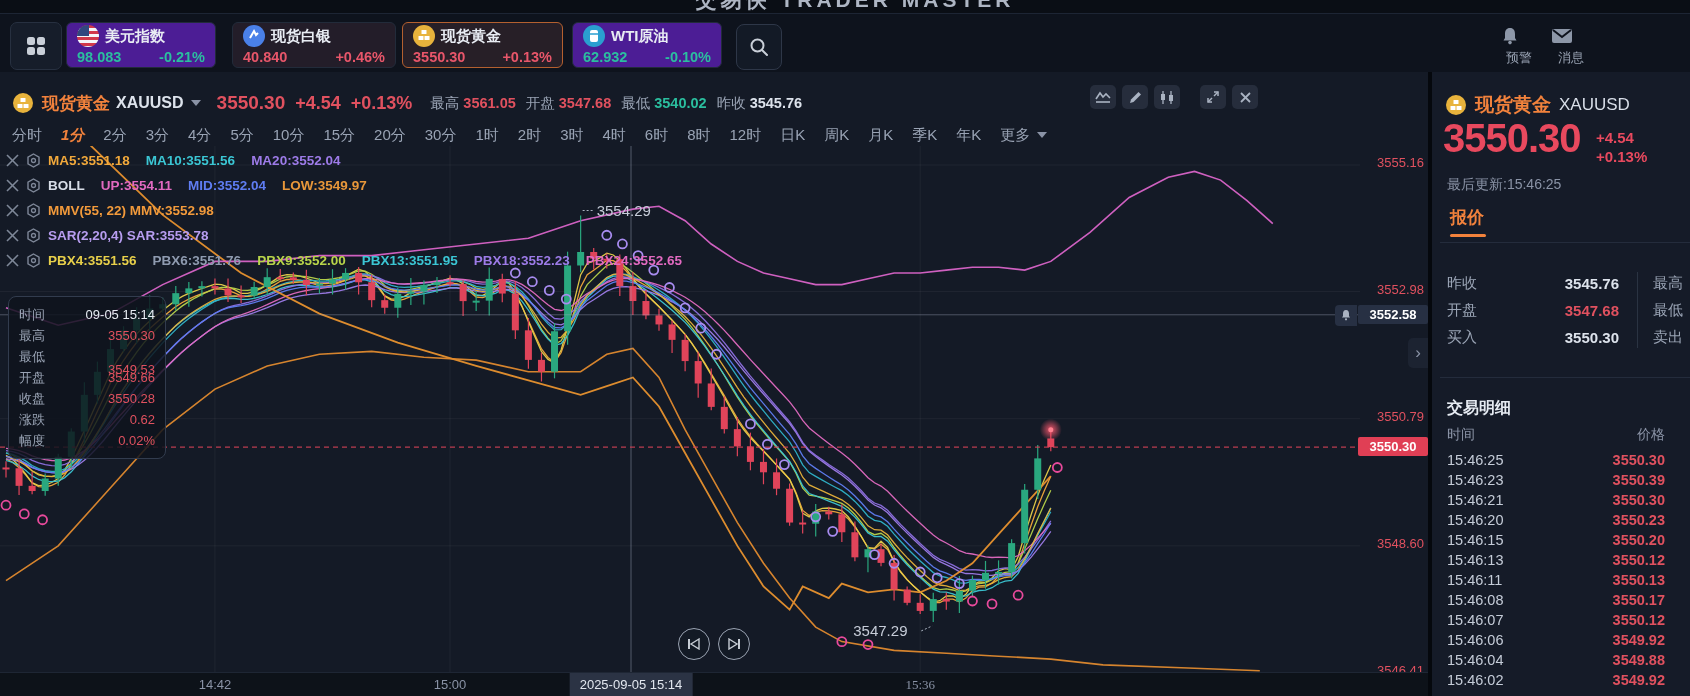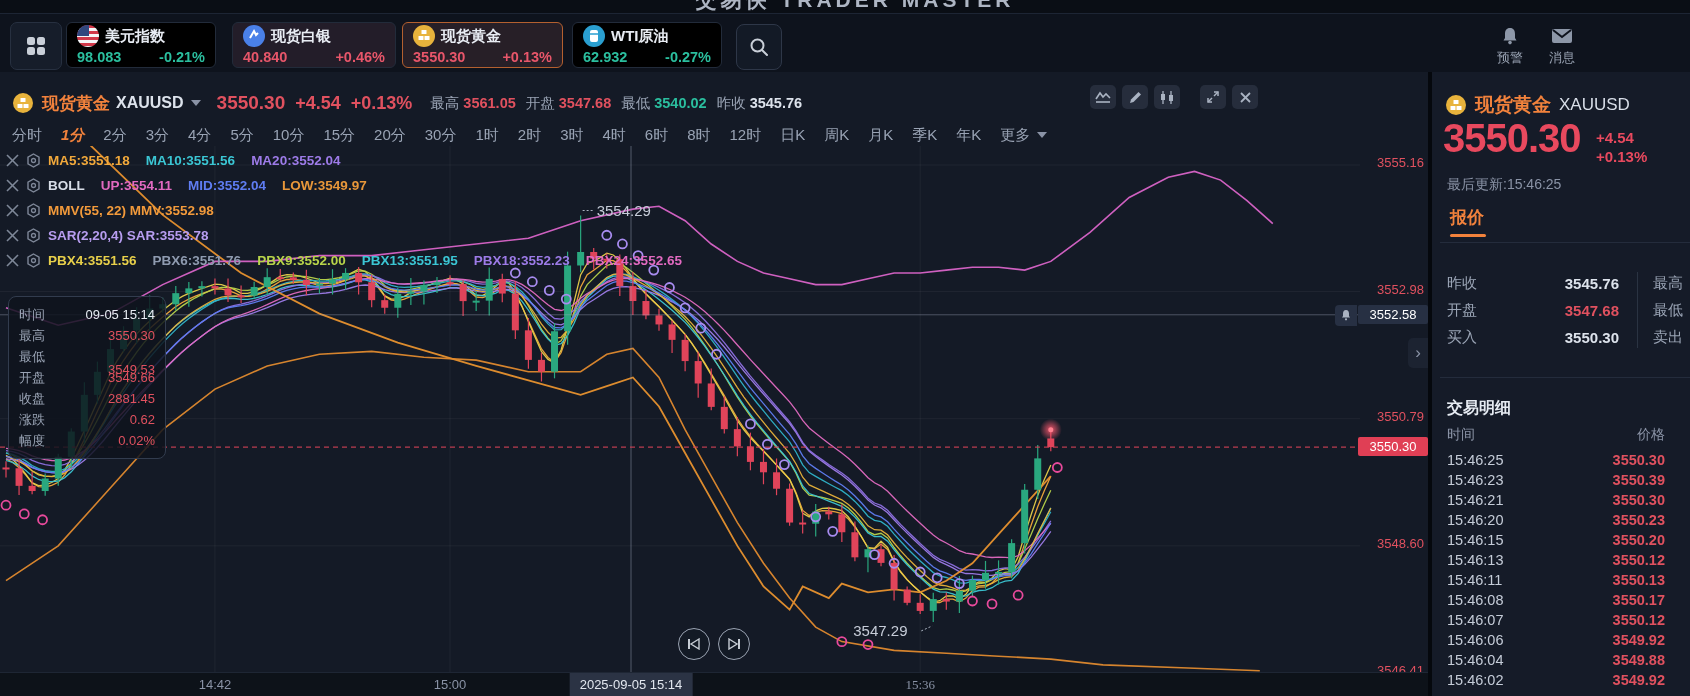--- a/index.html
+++ b/index.html
@@ -5,31 +5,31 @@
   html,body{margin:0;padding:0;background:#0b0f17;}
   #app{position:relative;width:1690px;height:696px;overflow:hidden;background:#141a26;
        font-family:"Liberation Sans",sans-serif;color:#dde3ec;}
   
   #top-bar{position:absolute;left:0;top:0;width:1690px;height:72px;background:#0e131d;z-index:30;}
   #top-strip{position:absolute;left:0;top:0;width:1690px;height:13px;background:#0a0e15;border-bottom:1px solid #1d2534;}
   #watermark{position:absolute;left:530px;top:-14px;width:650px;text-align:center;font-size:21px;font-weight:bold;
              letter-spacing:4px;color:#aeb6c4;z-index:31;}
   #grid-btn{position:absolute;left:10px;top:22px;width:50px;height:46px;background:#161d2a;border:1px solid #273040;
             border-radius:7px;display:flex;align-items:center;justify-content:center;cursor:pointer;}
-  .ticker{position:absolute;top:22px;height:46px;border-radius:6px;border:1px solid #222b3a;background:#000000;
+  .ticker{position:absolute;top:22px;height:46px;border-radius:6px;border:1px solid #222b3a;background:#4c1d95;
           display:flex;flex-direction:column;justify-content:center;padding:0 10px;box-sizing:border-box;cursor:pointer;}
   .ticker.sel{border-color:#b4602f;background:#271f27;}
   .ticker.red-bg{background:#231d29;}
   .t-row1{display:flex;align-items:center;gap:6px;font-size:15px;color:#e8ecf3;font-weight:bold;}
   .t-row2{display:flex;justify-content:space-between;font-size:14.5px;margin-top:2px;font-weight:bold;}
   .up{color:#e8566a;} .down{color:#2bbf9f;} .white{color:#dde3ec;} .redv{color:#e0515f;} .greenv{color:#2bbf9f;}
   .t-icon{width:22px;height:22px;border-radius:50%;flex:0 0 22px;position:relative;overflow:hidden;}
   #search-btn{position:absolute;left:736px;top:24px;width:44px;height:44px;border:1px solid #2e3748;border-radius:8px;
               background:#131a26;display:flex;align-items:center;justify-content:center;cursor:pointer;}
-  .topbar-act{position:absolute;top:26px;width:44px;text-align:center;color:#98a2b2;font-size:13px;cursor:pointer;}
+  .topbar-act{position:absolute;top:26px;width:44px;text-align:right;color:#98a2b2;font-size:13px;cursor:pointer;}
   .topbar-act svg{display:block;margin:0 auto 3px auto;}
   
   #chart-wrap{position:absolute;left:0;top:72px;width:1428px;height:624px;background:#141a26;}
   #chart-header{position:absolute;left:0;top:16px;width:1428px;height:30px;display:flex;align-items:center;padding-left:12px;box-sizing:border-box;}
   #sym-cn{color:#f2823c;font-size:17px;font-weight:bold;margin:0 6px 0 8px;}
   #sym-code{color:#dde3ec;font-size:16px;font-weight:bold;}
   .caret{width:0;height:0;border-left:5px solid transparent;border-right:5px solid transparent;border-top:6px solid #8a93a6;margin-left:7px;display:inline-block;}
   #hdr-price{color:#e0515f;font-size:19px;font-weight:bold;margin-left:16px;}
   #hdr-chg,#hdr-chgp{color:#e0515f;font-size:18px;font-weight:bold;margin-left:10px;}
   #hdr-stats{display:flex;margin-left:18px;font-size:14.5px;gap:10px;align-items:center;}
@@ -46,21 +46,21 @@
   #indicator-rows{position:absolute;left:6px;top:76px;z-index:6;}
   .ind-row{height:25px;display:flex;align-items:center;gap:7px;font-size:13.5px;font-weight:bold;}
   .ind-seg{margin-right:9px;white-space:nowrap;}
   .ind-x,.ind-gear{cursor:pointer;display:flex;align-items:center;}
   #tooltip{position:absolute;left:8px;top:224px;width:158px;background:rgba(14,19,29,0.84);border:1px solid #323c4e;
            border-radius:8px;z-index:8;padding:7px 10px;box-sizing:border-box;}
   .tip-row{display:flex;justify-content:space-between;font-size:13px;height:21px;align-items:center;}
   .tip-l{color:#9aa4b5;}
   #price-axis{position:absolute;left:1356px;top:74px;width:72px;height:560px;z-index:7;font-size:13px;}
   .pa{position:absolute;right:4px;width:66px;text-align:right;color:#e0515f;}
-  .pa-box{position:absolute;right:0;width:70px;text-align:center;color:#fff;border-radius:2px;padding:2px 0;font-weight:normal;}
+  .pa-box{position:absolute;right:0;width:70px;text-align:center;color:#fff;border-radius:2px;padding:2px 0;font-weight:bold;}
   #time-axis{position:absolute;left:0;top:600px;width:1428px;height:24px;background:#0d1219;border-top:1px solid #1e2634;z-index:7;}
   .ta{position:absolute;top:4px;color:#8a93a6;font-size:13px;transform:translateX(-50%);}
   #ta-box{position:absolute;top:0px;height:34px;line-height:24px;background:#2b3344;color:#e2e7ef;font-size:13px;
           padding:0 10px;transform:translateX(-50%);}
   .nav-btn{position:absolute;top:556px;width:30px;height:30px;border:1.5px solid #9aa3b2;border-radius:50%;
            display:flex;align-items:center;justify-content:center;cursor:pointer;z-index:7;background:rgba(20,26,38,0.3);}
   #collapse-handle{position:absolute;left:1408px;top:266px;width:20px;height:30px;background:#1c2331;border-radius:5px 0 0 5px;
            color:#8a93a6;font-size:17px;display:flex;align-items:center;justify-content:center;cursor:pointer;z-index:7;}
   
   #divider{position:absolute;left:1428px;top:72px;width:4px;height:624px;background:#05080d;z-index:9;}
@@ -152,21 +152,21 @@
             <span class="t-icon" style="background: rgb(42, 159, 208);">
               <svg width="22" height="22">
                 <rect x="7" y="5" width="8" height="12" rx="2" fill="#fff"></rect>
                 <line x1="7" y1="9" x2="15" y2="9" stroke="#2a9fd0" stroke-width="1.5"></line>
               </svg>
             </span>
             <span>WTI原油</span>
           </div>
           <div class="t-row2 down">
             <span>62.932</span>
-            <span>-0.27%</span>
+            <span>-0.10%</span>
           </div>
         </div>
       </div>
     <div id="search-btn">
       <svg width="22" height="22" viewBox="0 0 22 22">
         <circle cx="9.5" cy="9.5" r="6" fill="none" stroke="#c9cfd8" stroke-width="2"></circle>
         <line x1="14" y1="14" x2="19" y2="19" stroke="#c9cfd8" stroke-width="2" stroke-linecap="round"></line>
       </svg>
     </div>
     <div class="topbar-act" style="left:1488px;">
@@ -603,21 +603,21 @@
         <div class="tip-row">
           <span class="tip-l">最低</span>
           <span style="color: rgb(224, 81, 95); margin-top: 25px;">3549.53</span>
         </div>
         <div class="tip-row">
           <span class="tip-l">开盘</span>
           <span style="color: rgb(224, 81, 95);">3549.66</span>
         </div>
         <div class="tip-row">
           <span class="tip-l">收盘</span>
-          <span style="color: rgb(224, 81, 95);">2881.45</span>
+          <span style="color: rgb(224, 81, 95);">3550.28</span>
         </div>
         <div class="tip-row">
           <span class="tip-l">涨跌</span>
           <span style="color: rgb(224, 81, 95);">0.62</span>
         </div>
         <div class="tip-row">
           <span class="tip-l">幅度</span>
           <span style="color: rgb(224, 81, 95);">0.02%</span>
         </div>
       </div>

